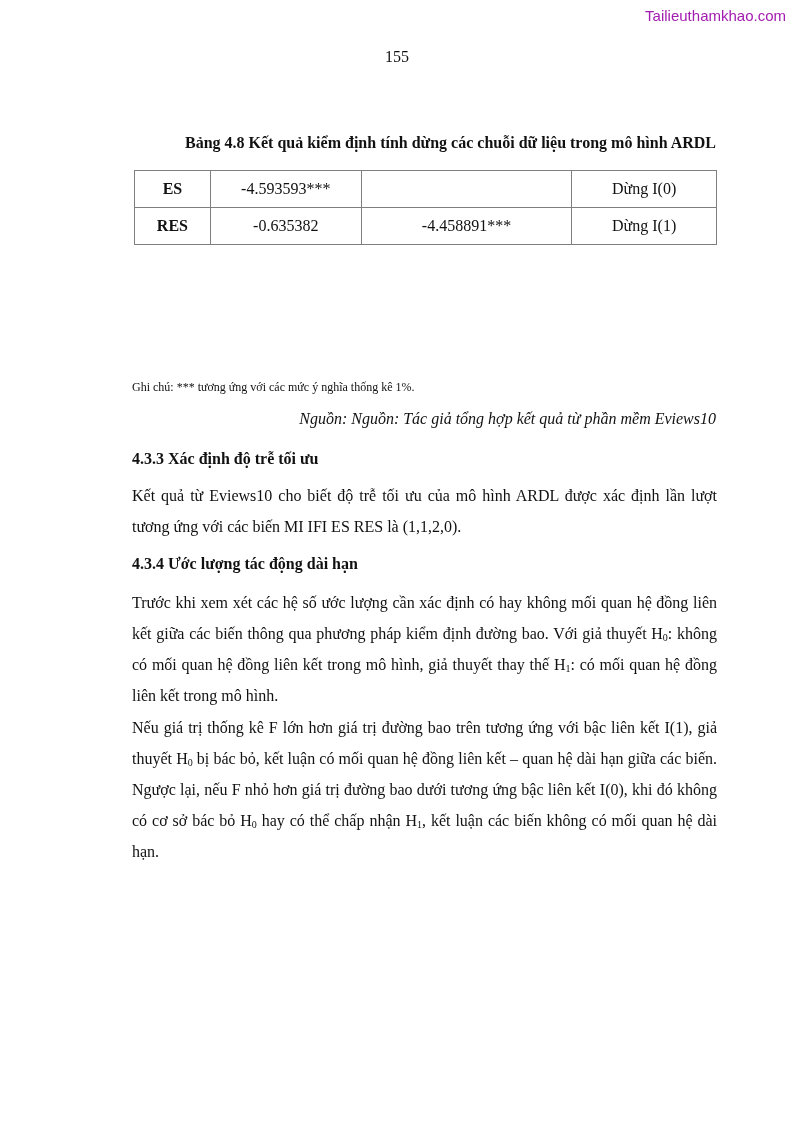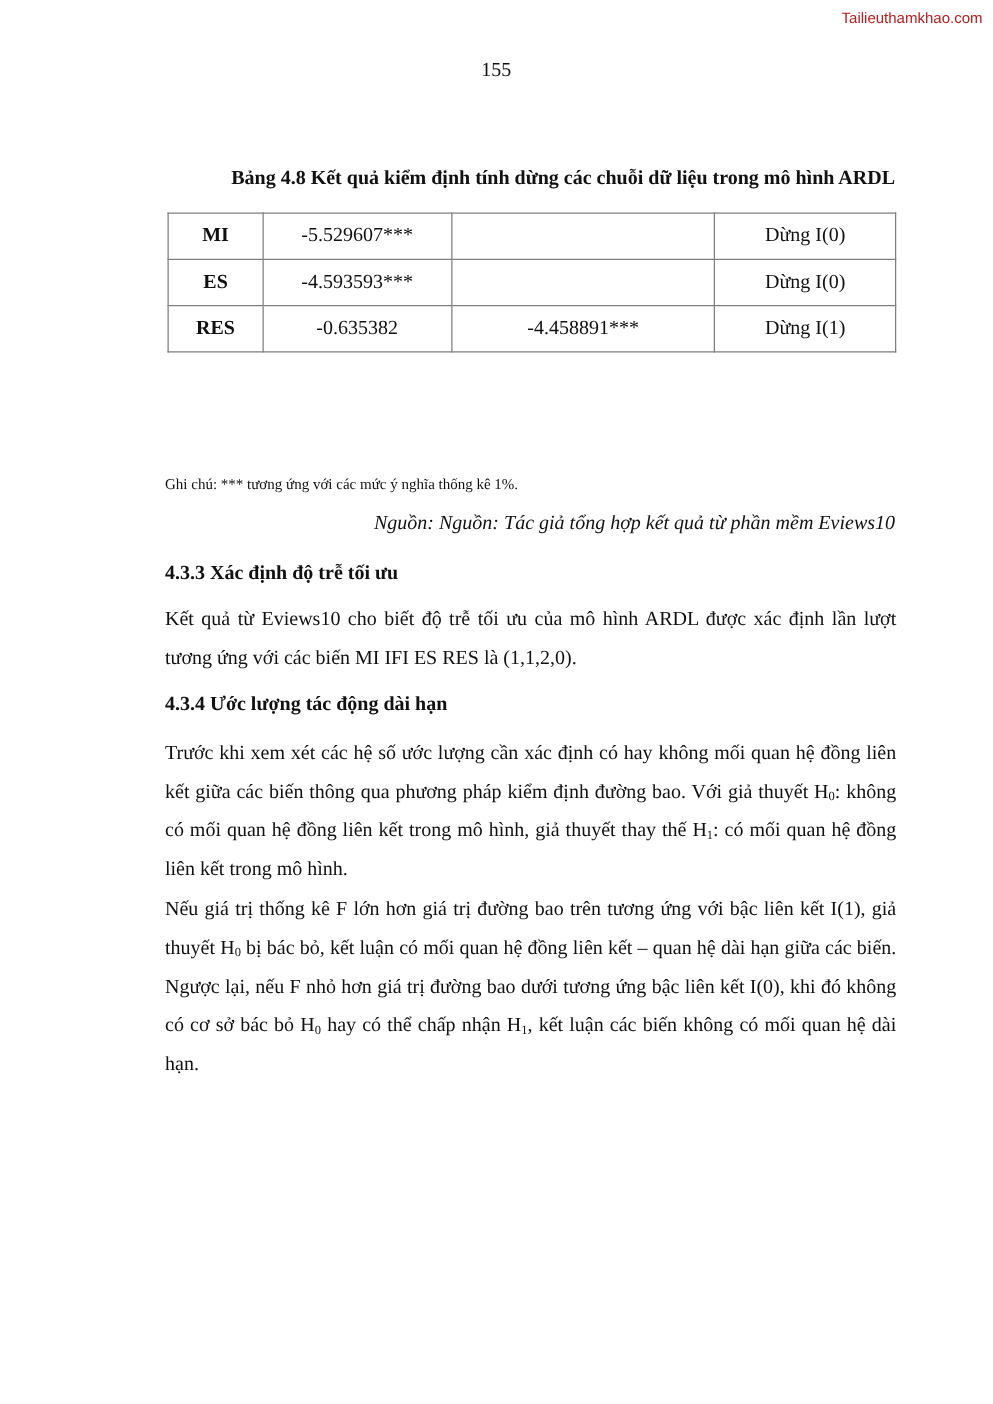--- a/index.html
+++ b/index.html
@@ -1,19 +1,19 @@
 <!DOCTYPE html>
 <html><head>
 <meta charset="utf-8">
 <style>
   html, body { margin: 0; padding: 0; background: #ffffff; }
   body { width: 794px; height: 1123px; position: relative; overflow: hidden;
          font-family: "Liberation Serif", "DejaVu Serif", serif; color: #111; }
   .watermark { position: absolute; top: 7px; right: 8px; font-family: "Liberation Sans", sans-serif;
-               font-size: 12px; color: #b91c1c; }
+               font-size: 15px; color: #a21caf; }
   .page-number { position: absolute; top: 48px; left: 0; width: 100%; text-align: center; font-size: 16px; }
   .table-caption { position: absolute; top: 134px; left: 134px; width: 582px; text-align: right;
                    font-size: 16px; font-weight: bold; white-space: nowrap; }
   table.data { position: absolute; top: 170px; left: 134px; width: 583px; border-collapse: collapse;
                font-size: 16px; }
   table.data td, table.data th { border: 1px solid #7f7f7f; text-align: center; padding: 0; }
   table.data th { background: #f2f2f2; font-weight: bold; height: 62px; line-height: 29px; vertical-align: middle; }
   table.data td { height: 36px; vertical-align: middle; }
   table.data td.var { font-weight: bold; }
   .note { position: absolute; top: 380px; left: 132px; font-size: 12px; }
@@ -32,26 +32,20 @@
 <div class="table-caption">Bảng 4.8 Kết quả kiểm định tính dừng các chuỗi dữ liệu trong mô hình ARDL</div>
 
 <table class="data">
   <colgroup>
     <col style="width:76px">
       <col style="width:151px">
       <col style="width:211px">
       <col style="width:145px">
   </colgroup>
   <tbody>
-  <tr>
-    <td class="var">MI</td>
-    <td>-5.529607***</td>
-    <td></td>
-    <td>Dừng I(0)</td>
-  </tr>
   <tr>
     <td class="var">ES</td>
     <td>-4.593593***</td>
     <td></td>
     <td>Dừng I(0)</td>
   </tr>
   <tr>
     <td class="var">RES</td>
     <td>-0.635382</td>
     <td>-4.458891***</td>

